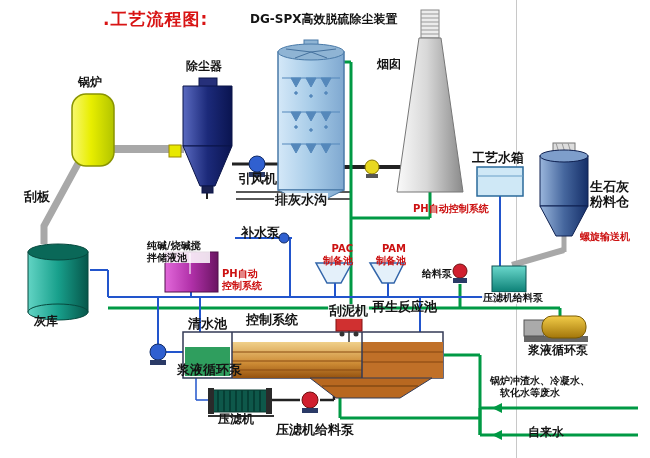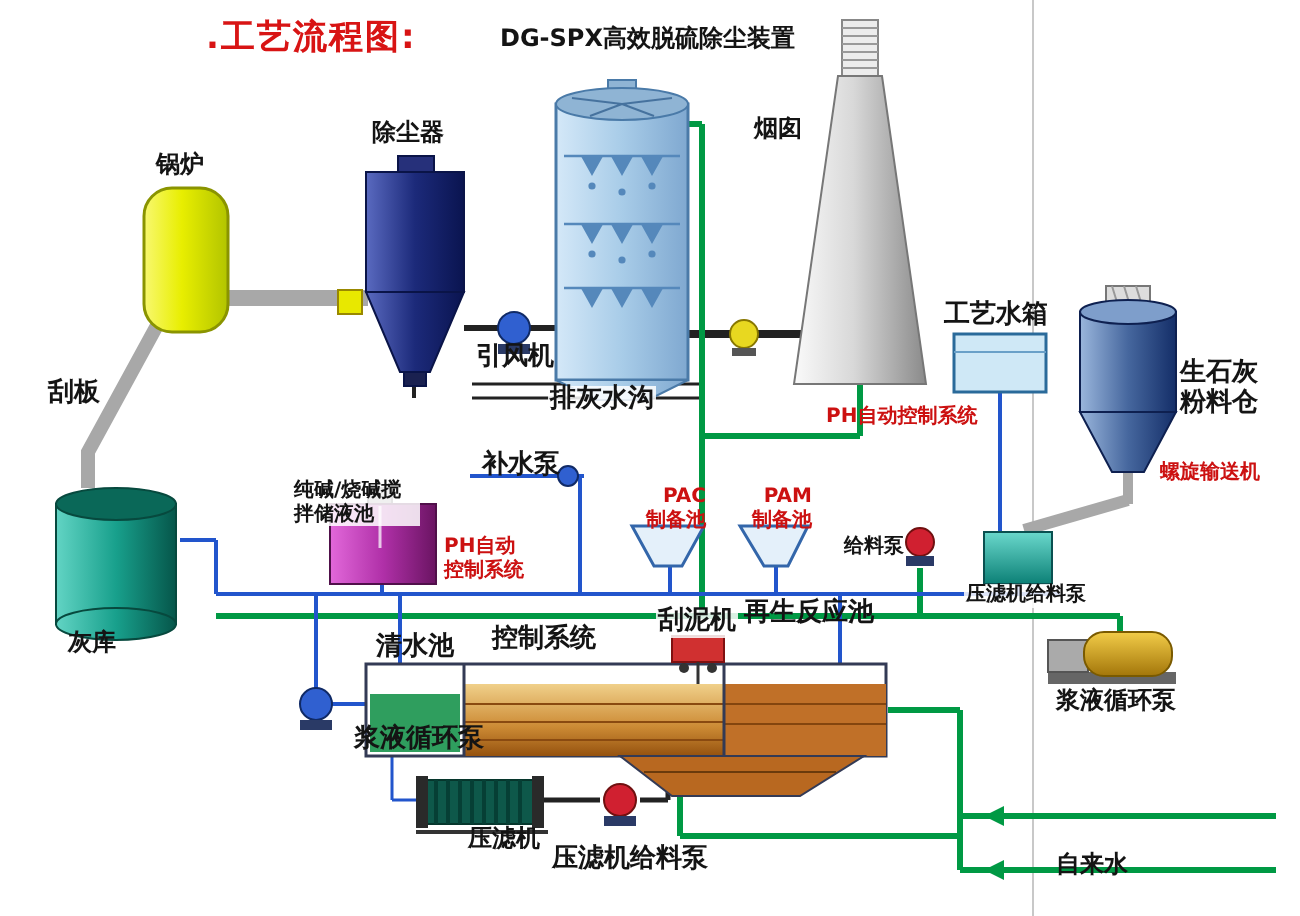--- a/index.html
+++ b/index.html
@@ -289,20 +289,24 @@
 </div>
 
 <div class="lbl s10" style="left:422px;top:268px;">给料泵</div>
 <div class="lbl s10 bg" style="left:482px;top:292px;">压滤机给料泵</div>
 <div class="lbl s12" style="left:34px;top:315px;">灰库</div>
 <div class="lbl" style="left:188px;top:317px;">清水池</div>
 <div class="lbl" style="left:246px;top:313px;">控制系统</div>
 <div class="lbl bg" style="left:328px;top:304px;">刮泥机</div>
 <div class="lbl" style="left:372px;top:300px;">再生反应池</div>
 <div class="lbl" style="left:146px;top:363px;padding-left:31px;">浆液循环泵</div>
-<div class="lbl s12" style="left:218px;top:413px;margin-left:16px;">压滤机</div>
+<div class="lbl s12" style="left:218px;top:413px;">压滤机</div>
 <div class="lbl" style="left:276px;top:423px;">压滤机给料泵</div>
 <div class="lbl s12" style="left:528px;top:344px;">浆液循环泵</div>
 
+<div class="lbl s10" style="left:490px;top:375px;">
+  <div>锅炉冲渣水、冷凝水、</div>
+  <div class="ind">软化水等废水</div>
+</div>
 <div class="lbl s12" style="left:528px;top:426px;">自来水</div>
 
 
 </div>
 
 </body></html>

